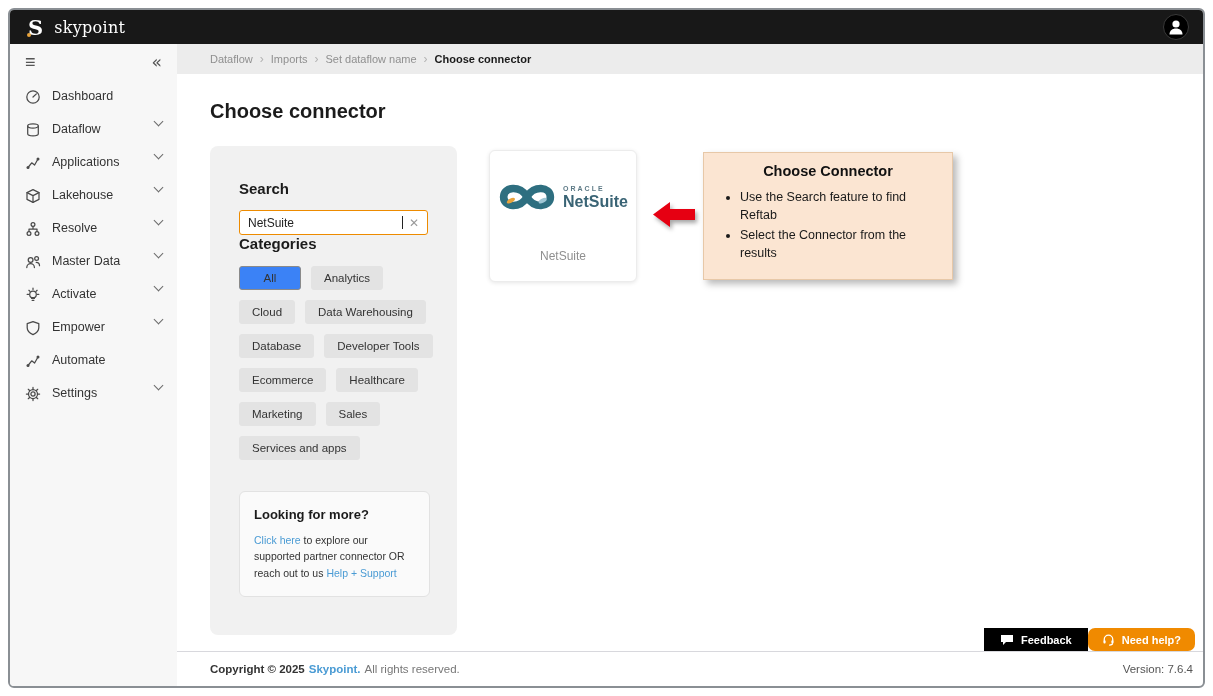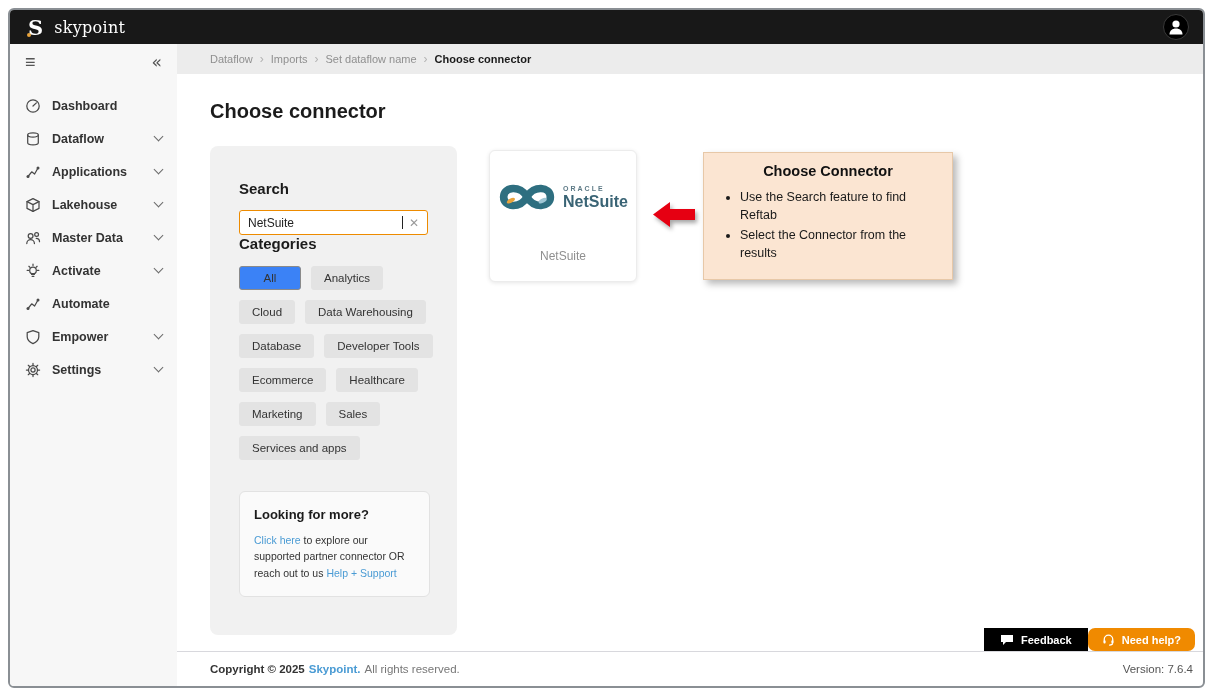--- a/index.html
+++ b/index.html
@@ -14,21 +14,21 @@
   .topbar-spacer { flex:1; }
   .avatar { width:26px; height:26px; border-radius:50%; background:#000; border:1px solid #3a3a3a; display:flex; align-items:center; justify-content:center; cursor:pointer; }
 
   
   .body { flex:1; display:flex; min-height:0; }
   .sidebar { width:167px; background:#f7f7f7; flex:0 0 auto; display:flex; flex-direction:column; }
   .sidebar-top { height:36px; display:flex; align-items:center; justify-content:space-between; padding:0 15px; }
   .hamburger { font-size:18px; color:#555; line-height:1; cursor:pointer; }
   .collapse { font-size:17px; color:#555; line-height:1; cursor:pointer; font-family:"DejaVu Sans", sans-serif; }
   .nav { margin-top:9px; }
-  .nav-item { height:33px; display:flex; align-items:center; padding:0 15px; cursor:pointer;font-weight:bold; }
+  .nav-item { height:33px; display:flex; align-items:flex-start; padding:0 15px; cursor:pointer; }
   .nav-icon { width:16px; height:16px; flex:0 0 auto; display:flex; }
   .nav-icon svg { width:16px; height:16px; stroke:#4a4a4a; fill:none; stroke-width:1.25; stroke-linecap:round; stroke-linejoin:round; }
   .nav-label { font-size:12.5px; color:#333; margin-left:11px; flex:1; }
   .chev { width:7px; height:7px; border-right:1.4px solid #6b6b6b; border-bottom:1.4px solid #6b6b6b; transform:rotate(45deg); margin-top:-4px; }
 
   .main { flex:1; display:flex; flex-direction:column; min-width:0; }
   .breadcrumb-bar { height:30px; background:#ececec; display:flex; align-items:center; padding-left:33px; font-size:11px; flex:0 0 auto; }
   .crumb { color:#8f8f8f; cursor:pointer; }
   .crumb-sep { color:#b3b3b3; margin:0 7px; font-size:12px; }
   .crumb-current { color:#1a1a1a; font-weight:700; }
@@ -142,20 +142,32 @@
                 <path d="M8 1.6 L14 4.6 V11.4 L8 14.4 L2 11.4 V4.6 Z"></path>
                 <path d="M2 4.6 L8 7.6 L14 4.6 M8 7.6 V14.4"></path>
               </svg>
             </span>
           <span class="nav-label">Lakehouse</span>
           <span class="chev"></span>
         </div>
         <div class="nav-item">
           <span class="nav-icon">
               <svg viewBox="0 0 16 16">
+                <circle cx="8" cy="3.4" r="1.9"></circle>
+                <path d="M8 5.3 V8 M4 10.6 V8 H12 V10.6"></path>
+                <circle cx="4" cy="12.4" r="1.9"></circle>
+                <circle cx="12" cy="12.4" r="1.9"></circle>
+              </svg>
+            </span>
+          <span class="nav-label">Resolve</span>
+          <span class="chev"></span>
+        </div>
+        <div class="nav-item">
+          <span class="nav-icon">
+              <svg viewBox="0 0 16 16">
                 <circle cx="5.6" cy="6" r="2.4"></circle>
                 <path d="M1.8 13.6 c0-2.4 1.9-3.9 3.8-3.9 s3.8 1.5 3.8 3.9"></path>
                 <circle cx="11.6" cy="4.4" r="1.9"></circle>
                 <path d="M11.2 8.3 c1.9 0 3.3 1.5 3.3 3.4"></path>
               </svg>
             </span>
           <span class="nav-label">Master Data</span>
           <span class="chev"></span>
         </div>
         <div class="nav-item">
@@ -164,35 +176,35 @@
                 <circle cx="8" cy="7.4" r="3.3"></circle>
                 <path d="M6.6 11.4 h2.8 M7.1 13.3 h1.8 M8 1.2 V2.5 M2.2 7.4 H3.5 M12.5 7.4 H13.8 M3.9 3.3 l.9.9 M12.1 3.3 l-.9.9"></path>
               </svg>
             </span>
           <span class="nav-label">Activate</span>
           <span class="chev"></span>
         </div>
         <div class="nav-item">
           <span class="nav-icon">
               <svg viewBox="0 0 16 16">
+                <path d="M8 1.6 L13.8 3.6 V7.8 c0 3.4-2.4 5.3-5.8 6.8 c-3.4-1.5-5.8-3.4-5.8-6.8 V3.6 Z"></path>
+              </svg>
+            </span>
+          <span class="nav-label">Empower</span>
+          <span class="chev"></span>
+        </div>
+        <div class="nav-item">
+          <span class="nav-icon">
+              <svg viewBox="0 0 16 16">
                 <path d="M3 12.5 L6.7 7.8 L9.6 10 L13 4"></path>
                 <circle cx="3" cy="12.5" r="1.5" fill="#4a4a4a" stroke="none"></circle>
                 <circle cx="13" cy="4" r="1.5" fill="#4a4a4a" stroke="none"></circle>
               </svg>
             </span>
           <span class="nav-label">Automate</span>
-        </div>
-        <div class="nav-item">
-          <span class="nav-icon">
-              <svg viewBox="0 0 16 16">
-                <path d="M8 1.6 L13.8 3.6 V7.8 c0 3.4-2.4 5.3-5.8 6.8 c-3.4-1.5-5.8-3.4-5.8-6.8 V3.6 Z"></path>
-              </svg>
-            </span>
-          <span class="nav-label">Empower</span>
-          <span class="chev"></span>
         </div>
         <div class="nav-item">
           <span class="nav-icon">
               <svg viewBox="0 0 16 16">
                 <circle cx="8" cy="8" r="2.1"></circle>
                 <circle cx="8" cy="8" r="4.5"></circle>
                 <path d="M8 1.4 V3.5 M8 12.5 V14.6 M1.4 8 H3.5 M12.5 8 H14.6 M3.3 3.3 l1.5 1.5 M11.2 11.2 l1.5 1.5 M12.7 3.3 l-1.5 1.5 M4.8 11.2 l-1.5 1.5"></path>
               </svg>
             </span>
           <span class="nav-label">Settings</span>

